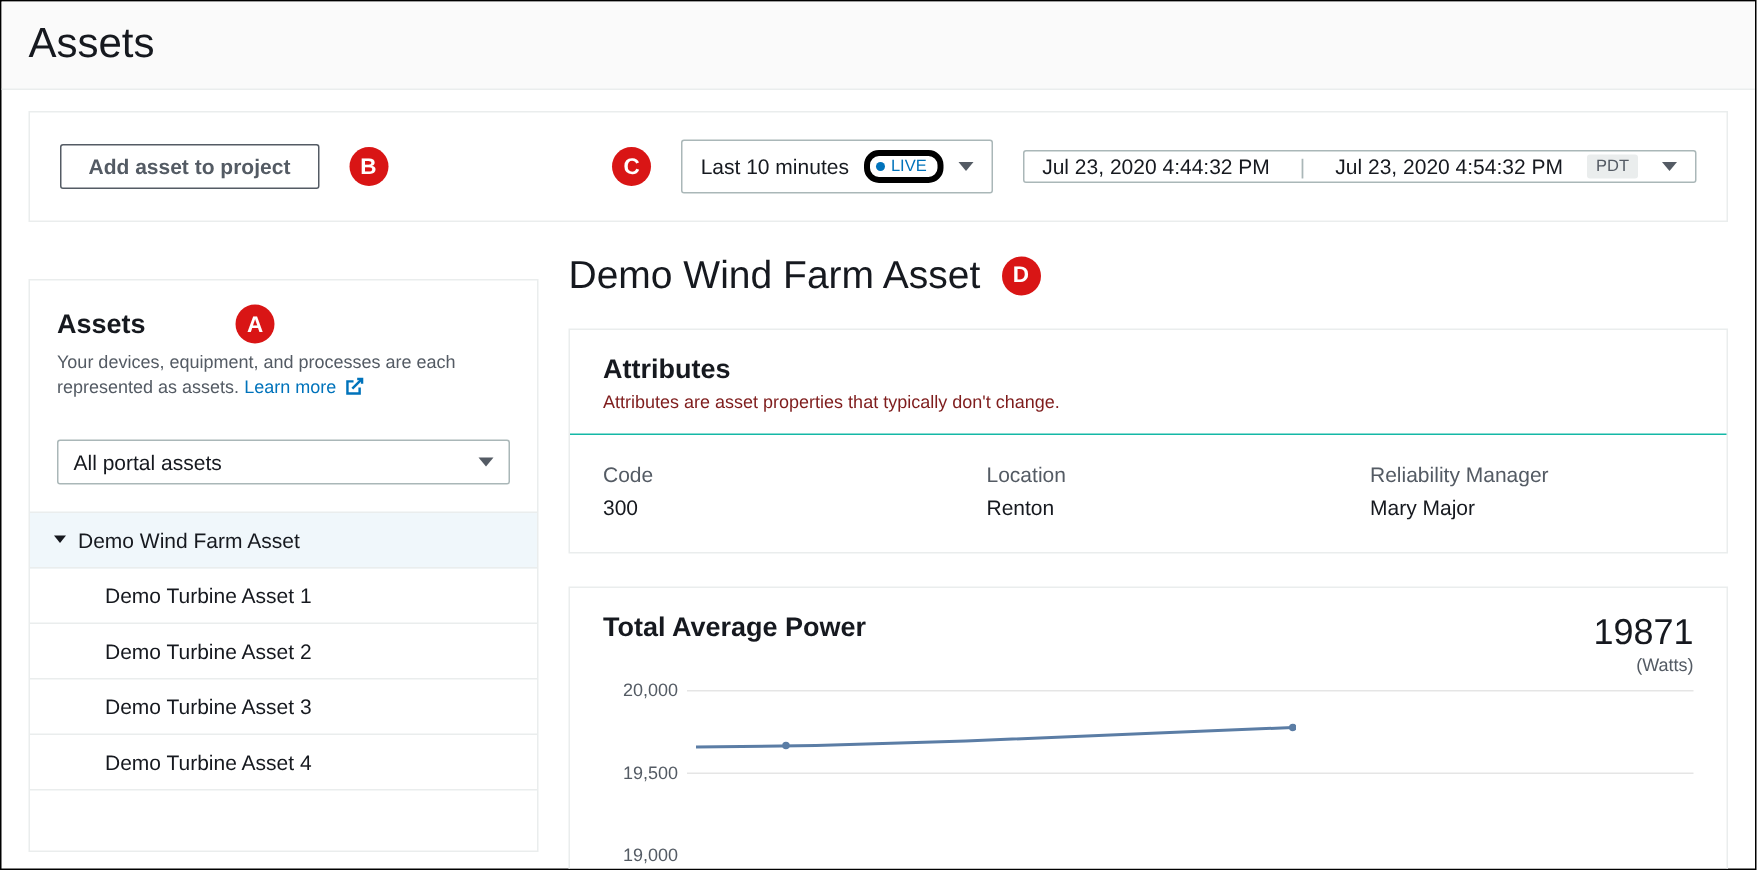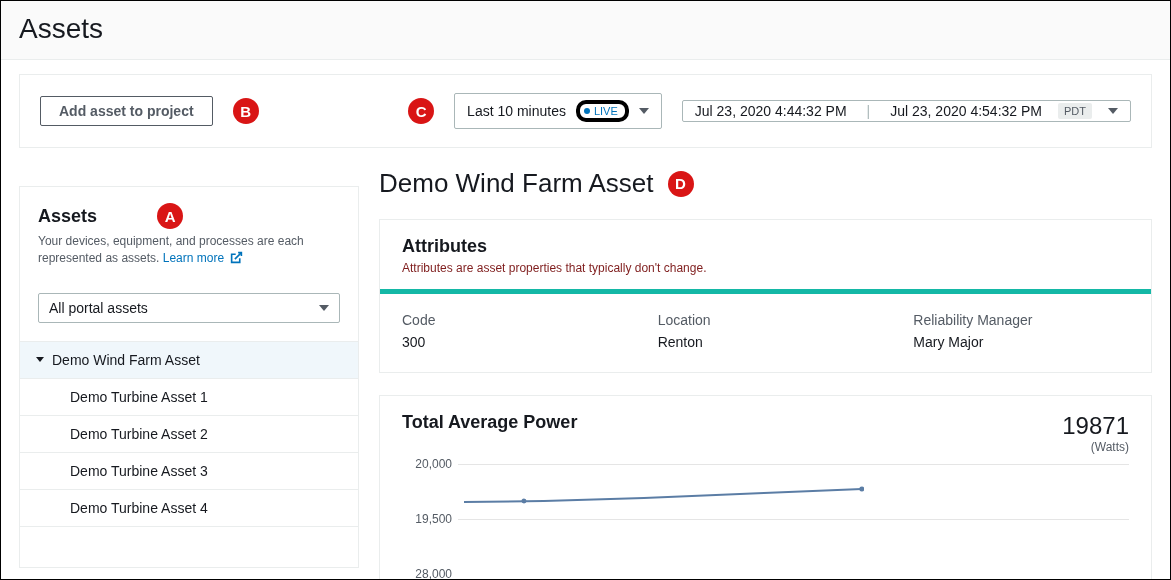--- a/index.html
+++ b/index.html
@@ -193,21 +193,21 @@
     gap: 14px;
     margin-bottom: 20px;
   }
   .panel {
     border: 1px solid #eaeded;
     background: #fff;
     margin-bottom: 22px;
   }
   .panel-head {
     padding: 16px 22px 14px;
-    border-bottom: 5px solid #14b8a6;
+    border-bottom: 1px solid #14b8a6;
   }
   .panel-head h3 {
     font-size: 18px;
     font-weight: 700;
   }
   .panel-sub {
     font-size: 12px;
     color: #7f1d1d;
     margin-top: 4px;
   }
@@ -382,21 +382,21 @@
           <div class="power-num">19871</div>
           <div class="power-unit">(Watts)</div>
         </div>
       </div>
       <div class="chart-area">
         <div class="y-axis">
           <div class="y-tick" style="top:0%">20,000</div>
           <div class="grid-line" style="top:0%"></div>
           <div class="y-tick" style="top:50%">19,500</div>
           <div class="grid-line" style="top:50%"></div>
-          <div class="y-tick" style="top:100%">28,000</div>
+          <div class="y-tick" style="top:100%">19,000</div>
 
           <svg class="chart-line" viewBox="0 0 400 30" preserveAspectRatio="none">
             <polyline points="0,22 80,21 180,18 300,13 398,9" fill="none" stroke="#5b7da5" stroke-width="2"></polyline>
             <circle cx="60" cy="21" r="2.5" fill="#5b7da5"></circle>
             <circle cx="398" cy="9" r="2.5" fill="#5b7da5"></circle>
           </svg>
         </div>
       </div>
     </div>
 

